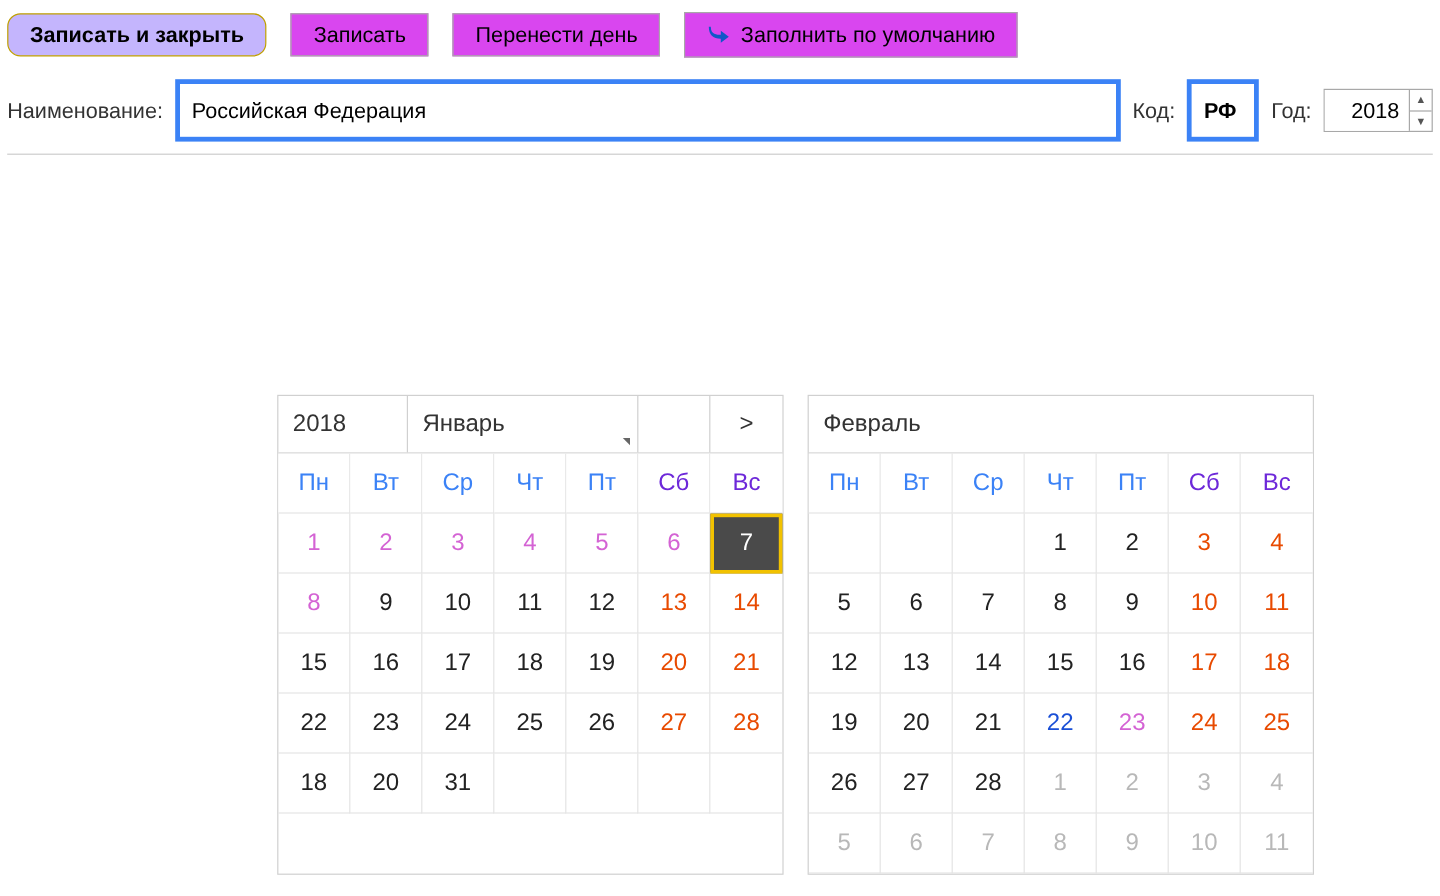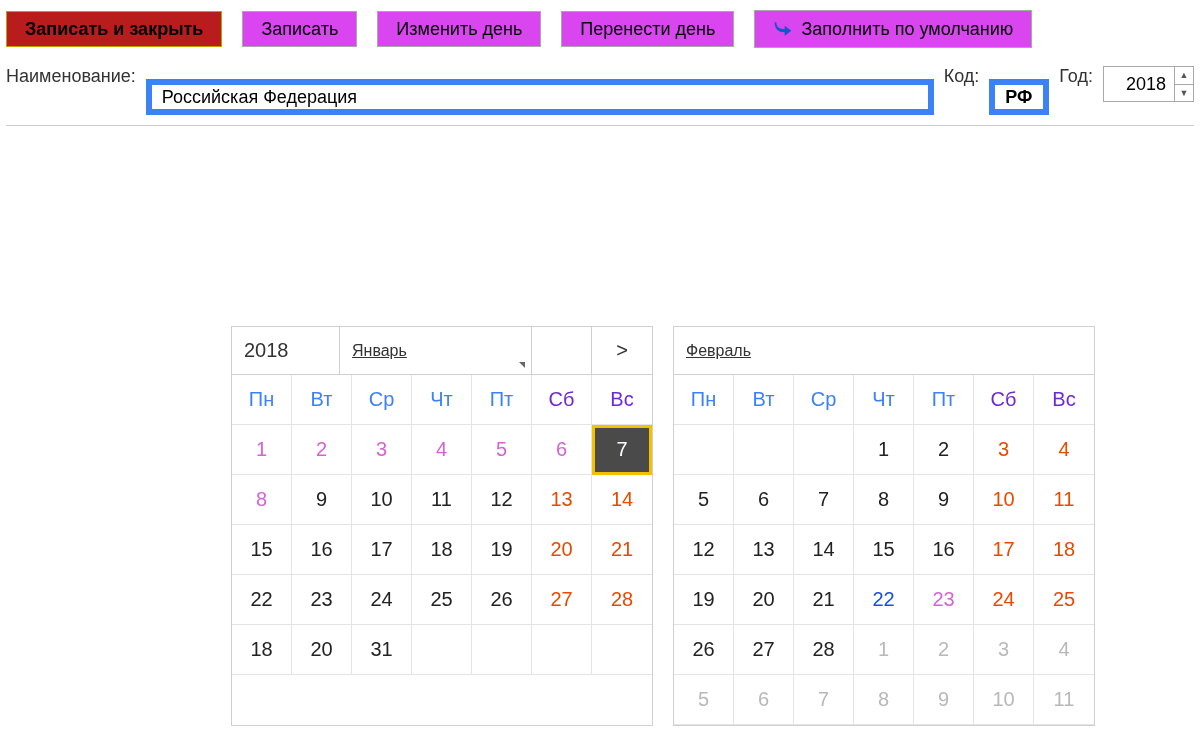--- a/index.html
+++ b/index.html
@@ -1,36 +1,36 @@
 <!DOCTYPE html>
 <html><head>
 <meta charset="utf-8">
 <style>
   * { box-sizing: border-box; }
   html, body { margin:0; padding:0; font-family: Arial, sans-serif; font-size:16px; color:#333; background:#fff; }
   body { width:1200px; min-height:747px; padding:10px 6px; }
   .toolbar { display:flex; gap:20px; align-items:center; margin-bottom:18px; }
   .btn { border:1px solid #a8a8a8; background:#d946ef; padding:8px 18px; font-size:18px; cursor:pointer; display:flex; align-items:center; gap:8px; line-height:1; }
-  .btn.primary { background:#b91c1c; border-color:#c0a000; font-weight:bold; }
-  .row2 { display:flex; gap:10px; border-bottom:1px solid #ccc; padding-bottom:10px; }
+  .btn.primary { background:#c4b5fd; border-color:#c0a000; font-weight:bold;border-radius:11px; }
+  .row2 { display:flex; align-items:center; gap:10px; border-bottom:1px solid #ccc; padding-bottom:10px; }
   .label { font-size:18px; color:#333; }
-  .input { border:6px solid #3b82f6; padding:6px 10px; font-size:18px; height:36px;margin-top:13px; }
+  .input { border:4px solid #3b82f6; padding:22px 10px; font-size:18px; height:36px; }
   #name-input { flex:1; }
   #code-input { width:60px;font-weight:bold; }
   .spinner-wrap { display:flex; align-items:stretch; border:1px solid #a8a8a8; height:36px; }
   .spinner-wrap input { border:none; width:70px; text-align:right; padding:0 8px; font-size:18px; }
   .spin-btns { display:flex; flex-direction:column; border-left:1px solid #a8a8a8; }
   .spin-btns div { flex:1; width:18px; display:flex; align-items:center; justify-content:center; font-size:9px; color:#555; cursor:pointer; user-select:none; }
   .spin-btns div:first-child { border-bottom:1px solid #a8a8a8; }
   .calendars { display:flex; gap:20px; margin-top:200px; margin-left:225px; }
   .calendar { border:1px solid #d0d0d0; font-size:20px; }
   .cal-header { display:flex; border-bottom:1px solid #d0d0d0; height:48px; }
   .cal-header > div { display:flex; align-items:center; padding:0 12px; }
   .cal-header .year { border-right:1px solid #d0d0d0; width:108px; font-size:20px; }
-  .cal-header .month { border-right:1px solid #d0d0d0; flex:1; position:relative; font-size:16px;text-decoration:underline; }
+  .cal-header .month { border-right:1px solid #d0d0d0; flex:1; position:relative; font-size:20px; }
   .cal-header .month.dropdown::after { content:""; position:absolute; right:6px; bottom:6px; width:0; height:0; border-left:6px solid transparent; border-top:6px solid #666; }
   .cal-header .navcell { width:60px; border-right:1px solid #d0d0d0; justify-content:center; cursor:pointer; }
   .cal-header .navcell:last-child { border-right:none; }
   .cal-grid { display:grid; grid-template-columns: repeat(7, 60px); }
   .cal-grid .cell { height:50px; display:flex; align-items:center; justify-content:center; border-right:1px solid #e4e4e4; border-bottom:1px solid #e4e4e4; font-size:20px; }
   .cal-grid .cell:nth-child(7n) { border-right:none; }
   .cal-grid .cell.dow { font-weight:normal; color:#3b82f6; background:#fff; }
   .cal-grid .cell.dow.weekend { color:#6d28d9; }
   .cell.day { cursor:pointer; color:#222; }
   .cell.day.weekend { color:#e84a00; }
@@ -41,21 +41,20 @@
   .cell.day.empty { cursor:default; }
   .arrow-icon { width:20px; height:20px; }
   #cal2 .cal-header .month { border-right:none; }
 </style>
 </head>
 <body>
 
 <div class="toolbar">
   <button class="btn primary">Записать и закрыть</button>
   <button class="btn">Записать</button>
-  <button class="btn">Изменить день</button>
   <button class="btn">Перенести день</button>
   <button class="btn">
     <svg class="arrow-icon" viewBox="0 0 24 24">
         <path d="M4 4 C 4 12, 10 12, 14 12 L14 8 L22 14 L14 20 L14 16 C 6 16, 2 12, 2 4 Z" fill="#1157c8"></path>
       </svg>
     <span>Заполнить по умолчанию</span>
   </button>
 </div>
 
 <div class="row2">

